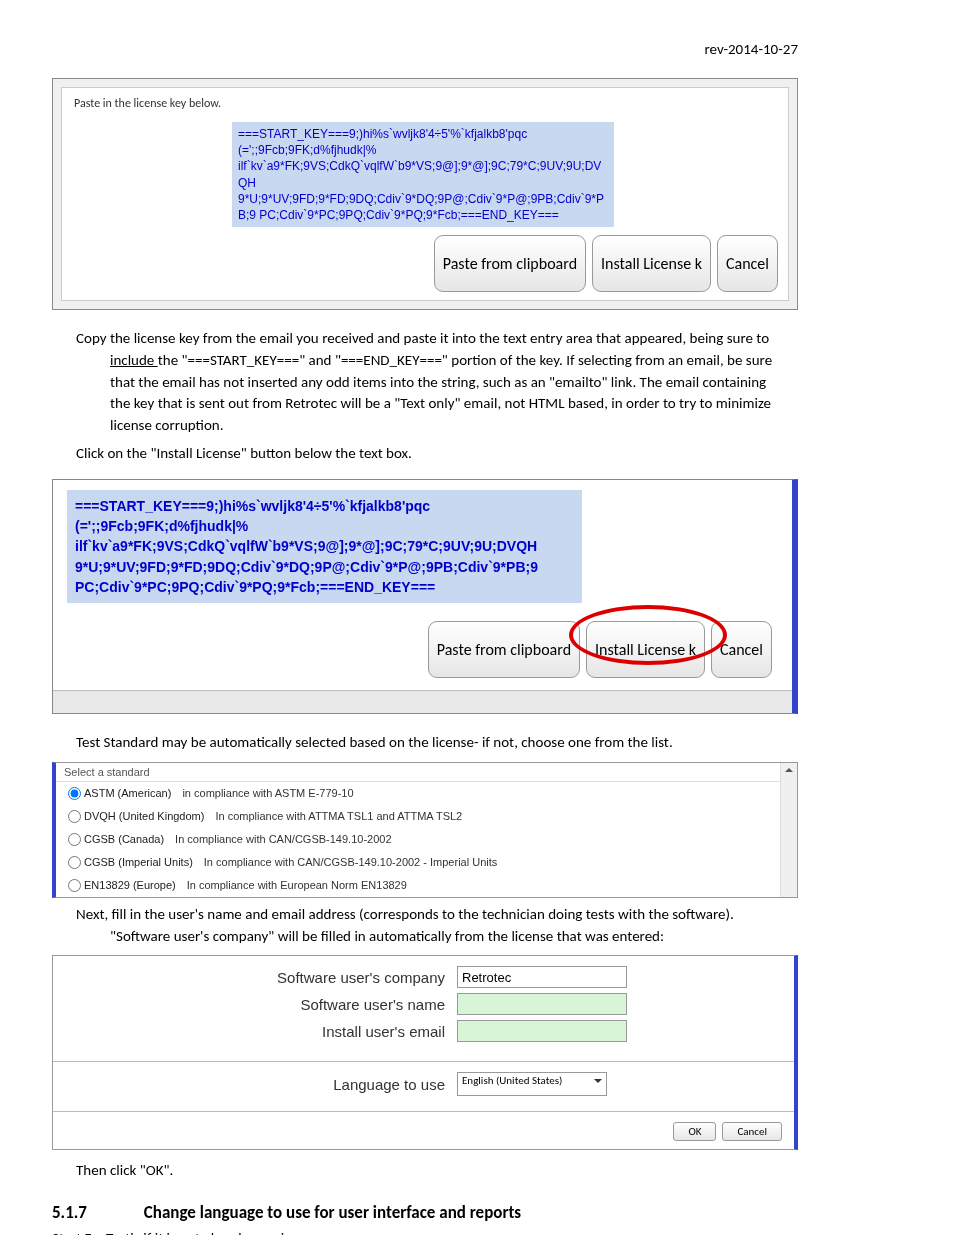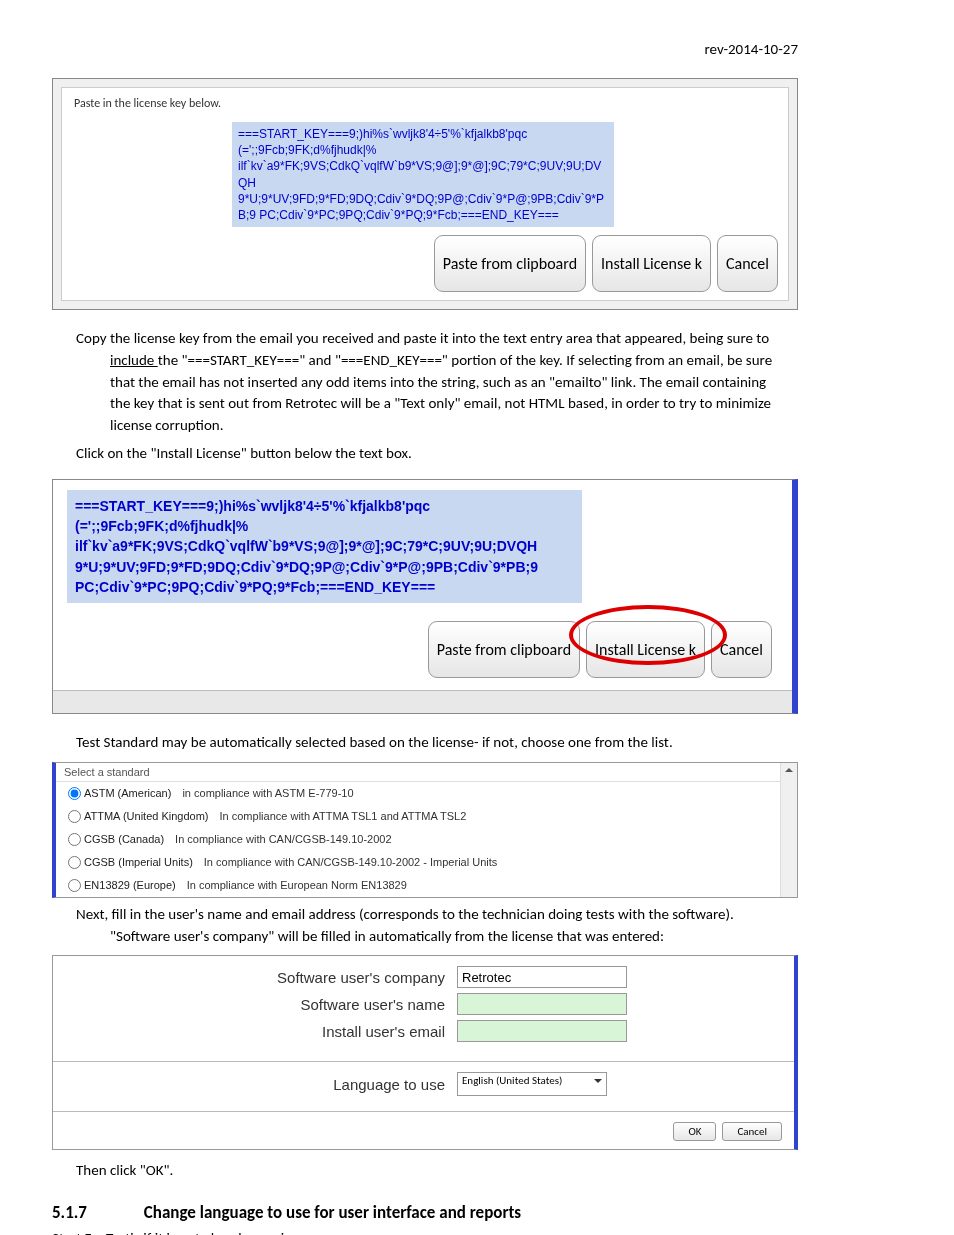--- a/index.html
+++ b/index.html
@@ -301,21 +301,21 @@
 <div class="dialog-3">
   <div class="select-header">Select a standard</div>
   <div id="radio-list">
       <div class="radio-row">
         <input type="radio" name="std" checked="" style="">
         <span class="radio-label-strong">ASTM (American)</span>
         <span class="radio-label-sub"> in compliance with ASTM E-779-10</span>
       </div>
       <div class="radio-row">
         <input type="radio" name="std" style="">
-        <span class="radio-label-strong">ATTMA (United Kingdom)</span>
+        <span class="radio-label-strong">DVQH (United Kingdom)</span>
         <span class="radio-label-sub"> In compliance with ATTMA TSL1 and ATTMA TSL2</span>
       </div>
       <div class="radio-row">
         <input type="radio" name="std" style="">
         <span class="radio-label-strong">CGSB (Canada)</span>
         <span class="radio-label-sub"> In compliance with CAN/CGSB-149.10-2002</span>
       </div>
       <div class="radio-row">
         <input type="radio" name="std" style="">
         <span class="radio-label-strong">CGSB (Imperial Units)</span>

